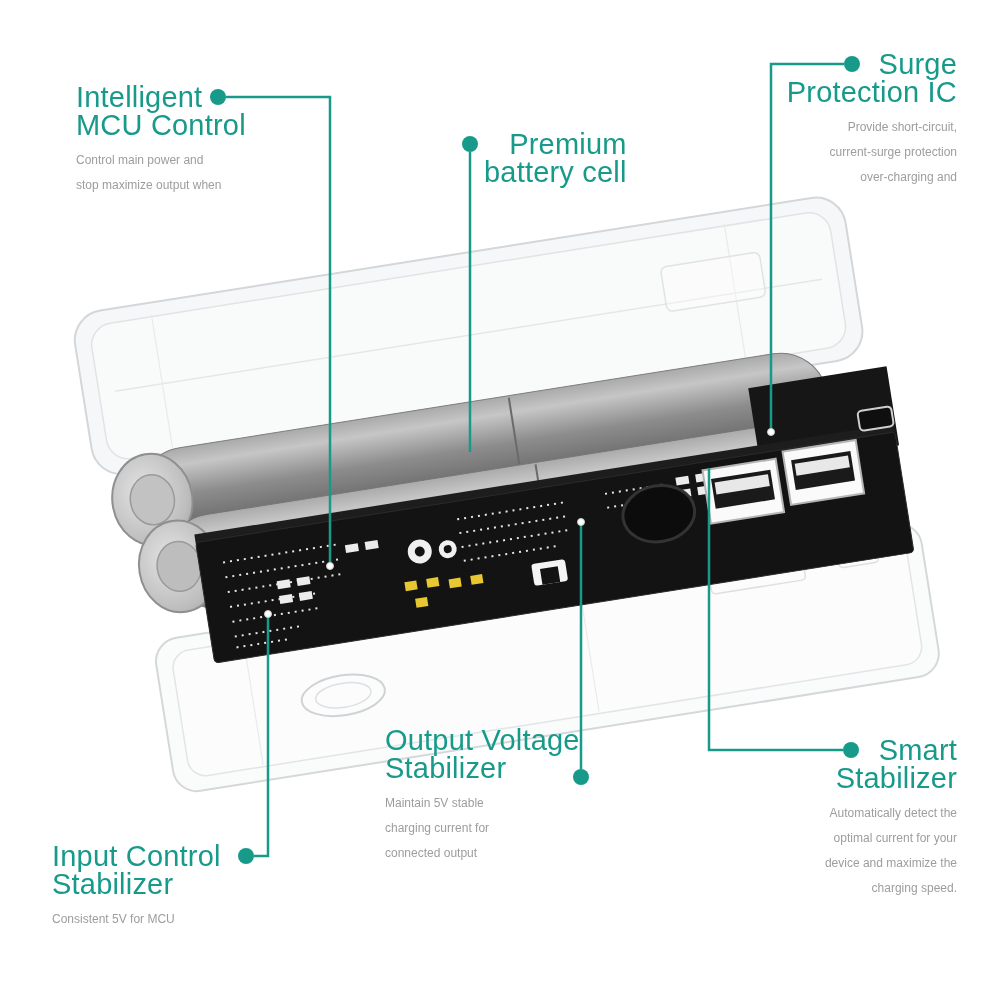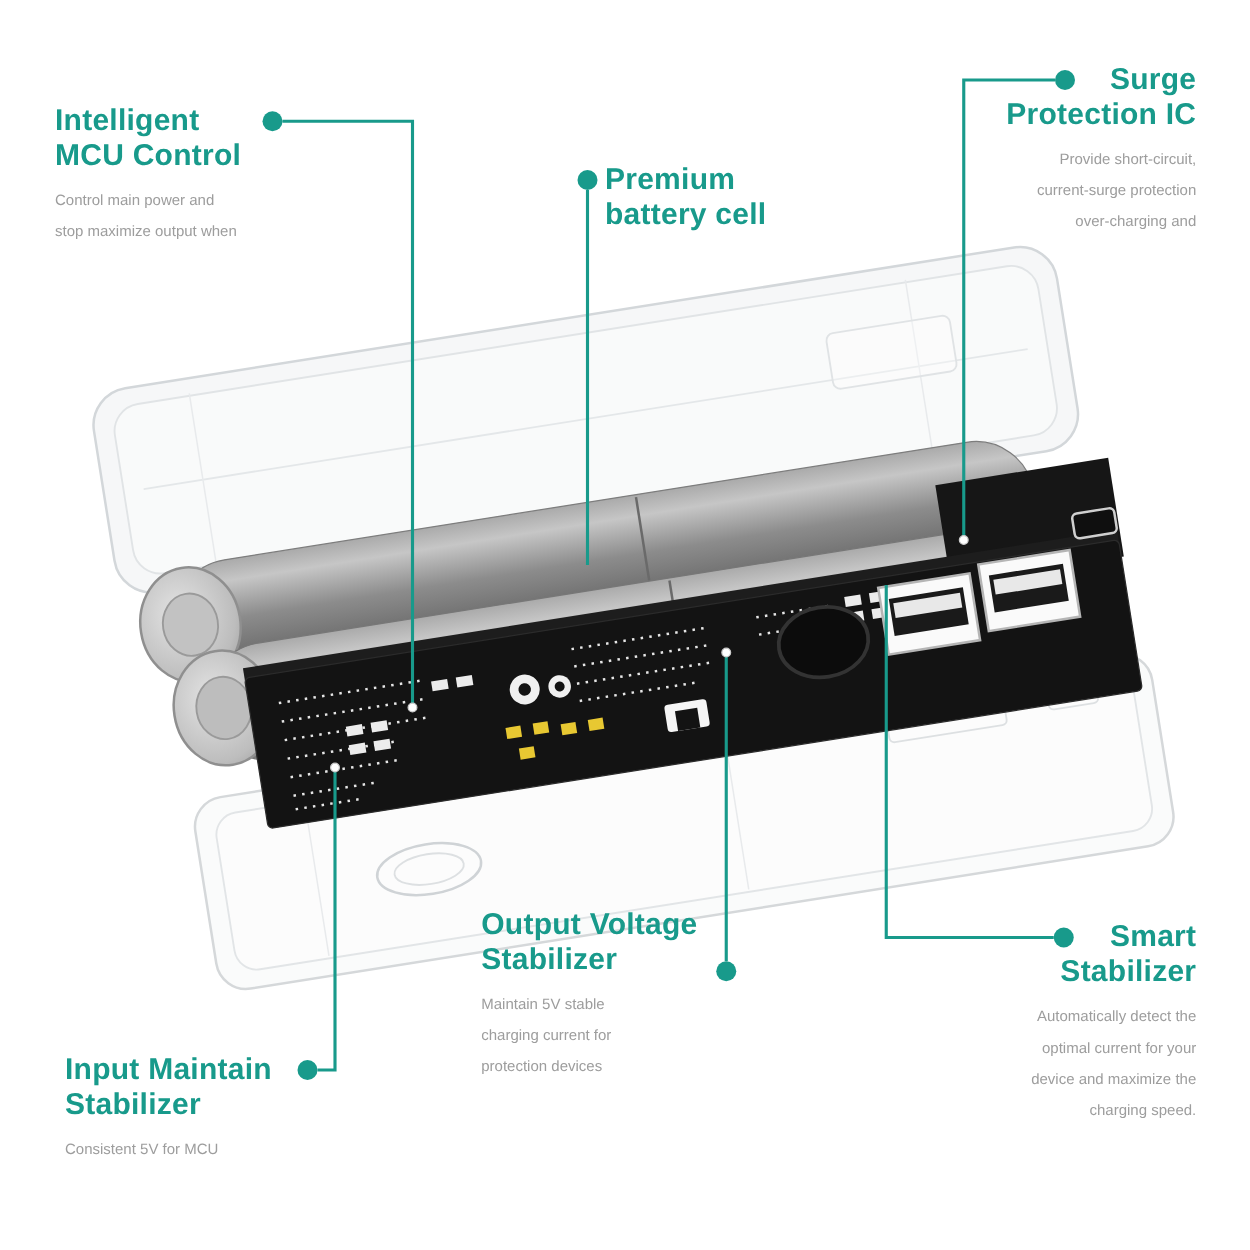--- a/index.html
+++ b/index.html
@@ -4,21 +4,21 @@
 <style>
   * { margin:0; padding:0; box-sizing:border-box; }
   html, body { background:#ffffff; }
   #canvas {
     position:relative; width:1000px; height:1000px; background:#fff;
     overflow:hidden; font-family:"Liberation Sans", sans-serif;
     --accent:#189a8b; --body:#9d9d9d;
   }
   #art { position:absolute; left:0; top:0; width:1000px; height:1000px; }
   .callout { position:absolute; z-index:5; }
-  .callout .title { font-size:24px; line-height:28px; font-weight:700; color:var(--accent); letter-spacing:.2px; }
+  .callout .title { font-size:29px; line-height:28px; font-weight:400; color:var(--accent); letter-spacing:.2px; }
   .callout .body  { margin-top:9px; font-size:12px; line-height:25px; color:var(--body); }
   .align-right { text-align:right; }
 </style>
 </head>
 <body>
 
 <div id="canvas" style="--accent: #189a8b; --body: #9d9d9d;">
 
   <svg id="art" viewBox="0 0 1000 1000" xmlns="http://www.w3.org/2000/svg">
     <defs>
@@ -155,32 +155,32 @@
       <circle cx="246" cy="856" r="8"></circle>
     </g>
     <g fill="#ffffff" stroke="#cccccc" stroke-width="1">
       <circle cx="330" cy="566" r="3.5"></circle>
       <circle cx="581" cy="522" r="3.5"></circle>
       <circle cx="268" cy="614" r="3.5"></circle>
       <circle cx="771" cy="432" r="3.5"></circle>
     </g>
   </svg>
 
-  <div class="callout" style="left:44px; top:83px;">
+  <div class="callout" style="left:76px; top:83px;">
     <div class="title">
       <div>Intelligent</div>
       <div>MCU Control</div>
     </div>
     <div class="body">
       <div>Control main power and</div>
       <div>stop maximize output when</div>
     </div>
   </div>
 
-  <div class="callout" style="left:484px; top:130px;">
+  <div class="callout" style="left:484px; top:130px;text-align:right;">
     <div class="title">
       <div>Premium</div>
       <div>battery cell</div>
     </div>
   </div>
 
   <div class="callout align-right" style="right:43px; top:50px;">
     <div class="title">
       <div>Surge</div>
       <div>Protection IC</div>
@@ -193,40 +193,40 @@
   </div>
 
   <div class="callout" style="left:385px; top:726px;">
     <div class="title">
       <div>Output Voltage</div>
       <div>Stabilizer</div>
     </div>
     <div class="body">
       <div>Maintain 5V stable</div>
       <div>charging current for</div>
-      <div>protection devices</div>
+      <div>connected output</div>
     </div>
   </div>
 
   <div class="callout align-right" style="right:43px; top:736px;">
     <div class="title">
       <div>Smart</div>
       <div>Stabilizer</div>
     </div>
     <div class="body">
       <div>Automatically detect the</div>
       <div>optimal current for your</div>
       <div>device and maximize the</div>
       <div>charging speed.</div>
     </div>
   </div>
 
   <div class="callout" style="left:52px; top:842px;">
     <div class="title">
-      <div>Input Maintain</div>
+      <div>Input Control</div>
       <div>Stabilizer</div>
     </div>
     <div class="body">
       <div>Consistent 5V for MCU</div>
     </div>
   </div>
 
 </div>
 
 </body></html>

